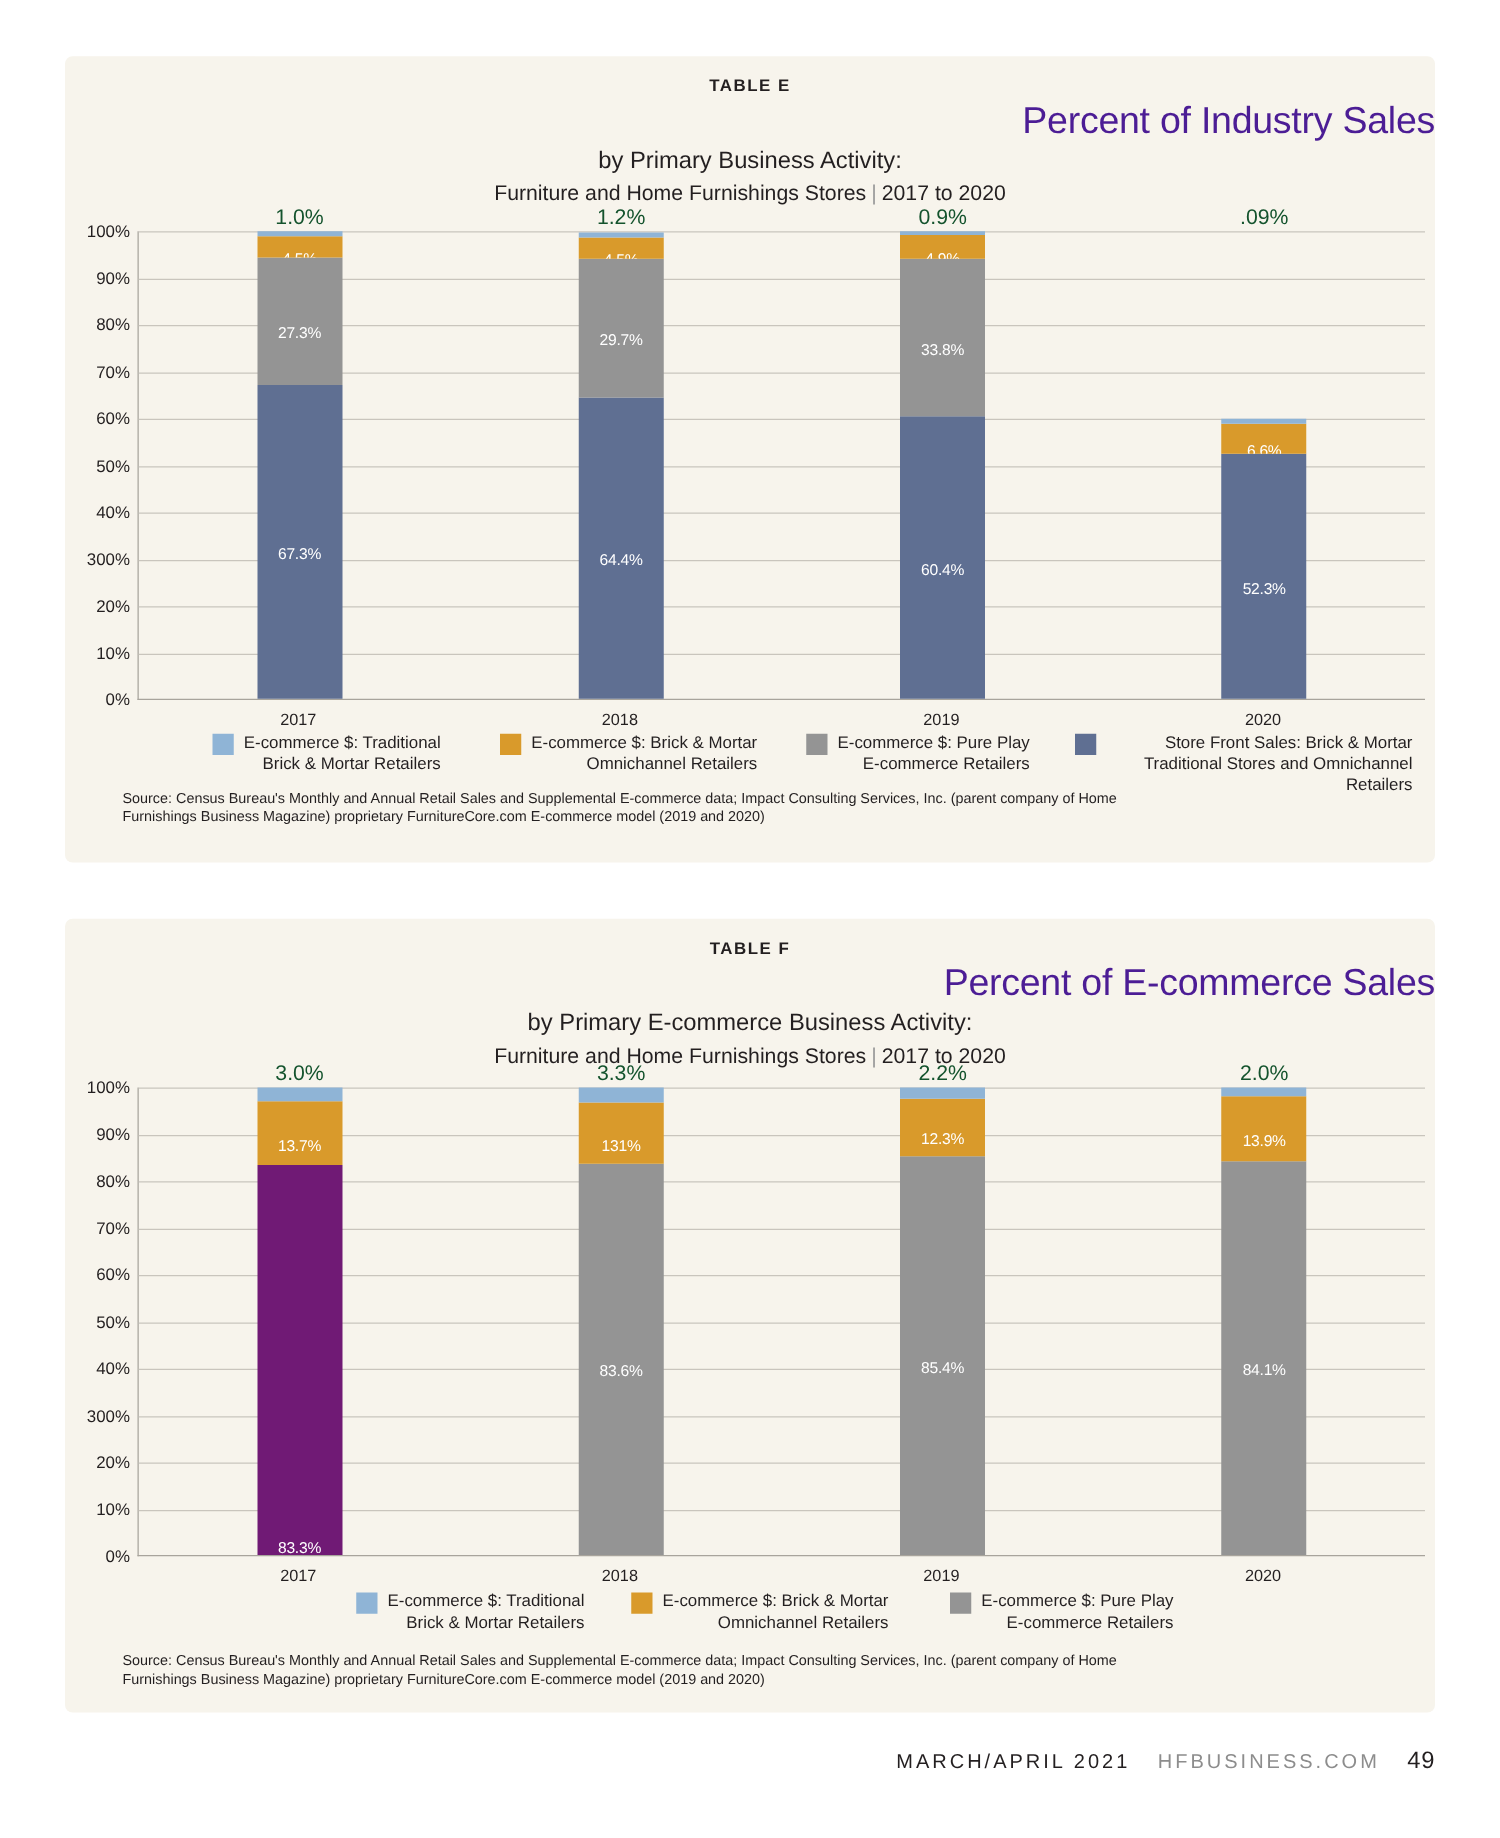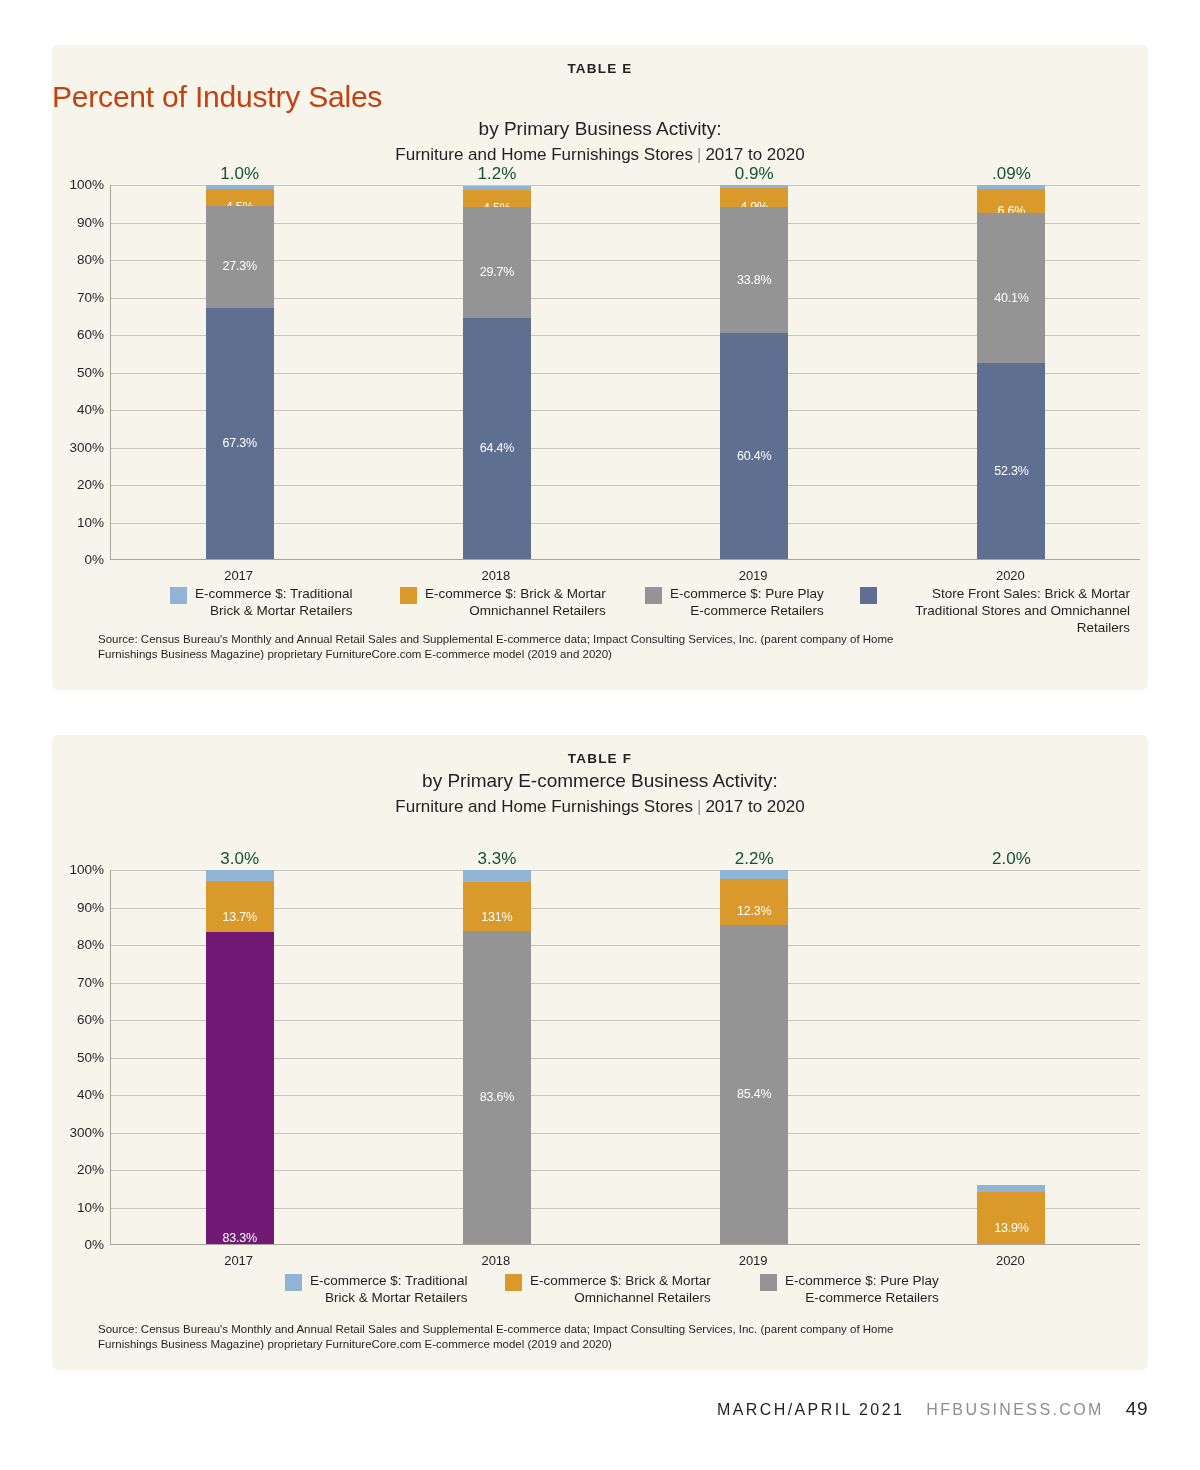--- a/index.html
+++ b/index.html
@@ -22,25 +22,25 @@
 
   
   .table-tag {
     text-align: center;
     font-size: 13.5px;
     font-weight: bold;
     letter-spacing: 1.2px;
     color: #231f20;
   }
   .title-main {
-    text-align: left;
+    text-align: right;
     font-size: 30px;
     font-weight: 400;
     letter-spacing: -0.2px;
-    color: #c2410c;
+    color: #4c1d95;
     margin-top: 4px;
     font-family: "Liberation Sans", sans-serif;
   }
   .title-sub {
     text-align: center;
     font-size: 19px;
     color: #231f20;
     margin-top: 4px;
   }
   .title-sub2 {
@@ -236,23 +236,20 @@
             </div>
             <div class="seg" style="background: rgb(143, 180, 214); height: 0.9%;"></div>
           </div>
           <div class="top-lab" style="top: -20px;">0.9%</div>
         </div>
         <div class="bar-col" style="left: 771.75px; width: 257.25px;">
           <div class="bar" style="left: 94.625px; width: 68px; right: auto; height: 100%;">
             <div class="seg" style="background: rgb(95, 111, 146); height: 52.3%;">
               <span class="seg-lab">52.3%</span>
             </div>
-            <div class="seg" style="background: rgb(148, 148, 148); height: 40.1%;">
-              <span class="seg-lab">40.1%</span>
-            </div>
             <div class="seg" style="background: rgb(217, 154, 43); height: 6.6%;">
               <span class="seg-lab">6.6%</span>
             </div>
             <div class="seg" style="background: rgb(143, 180, 214); height: 0.9%;"></div>
           </div>
           <div class="top-lab" style="top: -20px;">.09%</div>
         </div>
       </div>
   <div class="xlab" style="left: 178.625px; top: 383px;">2017</div>
       <div class="xlab" style="left: 435.875px; top: 383px;">2018</div>
@@ -284,20 +281,21 @@
         </div>
       </div>
   </div>
 
   <div class="source" id="source-e">Source: Census Bureau's Monthly and Annual Retail Sales and Supplemental E-commerce data; Impact Consulting Services, Inc.  (parent company of Home
 Furnishings Business Magazine) proprietary FurnitureCore.com E-commerce model (2019 and 2020)</div>
 
   <div class="card" id="card-f">
     <div style="position:absolute;left:0;top:16px;width:100%;">
       <div class="table-tag">TABLE F</div>
+      <div class="title-main">Percent of E-commerce Sales</div>
       <div class="title-sub">by Primary E-commerce Business Activity:</div>
       <div class="title-sub2">
         <span>Furniture and Home Furnishings Stores</span><span class="sep">|</span><span>2017 to 2020</span>
       </div>
     </div>
   </div>
 
   <div class="plot-wrap" id="plot-f">
     <div class="ylabels">
         <div class="ylab" style="top: 0px;">100%</div>
@@ -354,20 +352,23 @@
             </div>
             <div class="seg" style="background: rgb(217, 154, 43); height: 12.3%;">
               <span class="seg-lab">12.3%</span>
             </div>
             <div class="seg" style="background: rgb(143, 180, 214); height: 2.2%;"></div>
           </div>
           <div class="top-lab" style="top: -20px;">2.2%</div>
         </div>
         <div class="bar-col" style="left: 771.75px; width: 257.25px;">
           <div class="bar" style="left: 94.625px; width: 68px; right: auto; height: 100%;">
+            <div class="seg" style="background: rgb(148, 148, 148); height: 84.1%;">
+              <span class="seg-lab">84.1%</span>
+            </div>
             <div class="seg" style="background: rgb(217, 154, 43); height: 13.9%;">
               <span class="seg-lab">13.9%</span>
             </div>
             <div class="seg" style="background: rgb(143, 180, 214); height: 2%;"></div>
           </div>
           <div class="top-lab" style="top: -20px;">2.0%</div>
         </div>
       </div>
   <div class="xlab" style="left: 178.625px; top: 383px;">2017</div>
       <div class="xlab" style="left: 435.875px; top: 383px;">2018</div>

